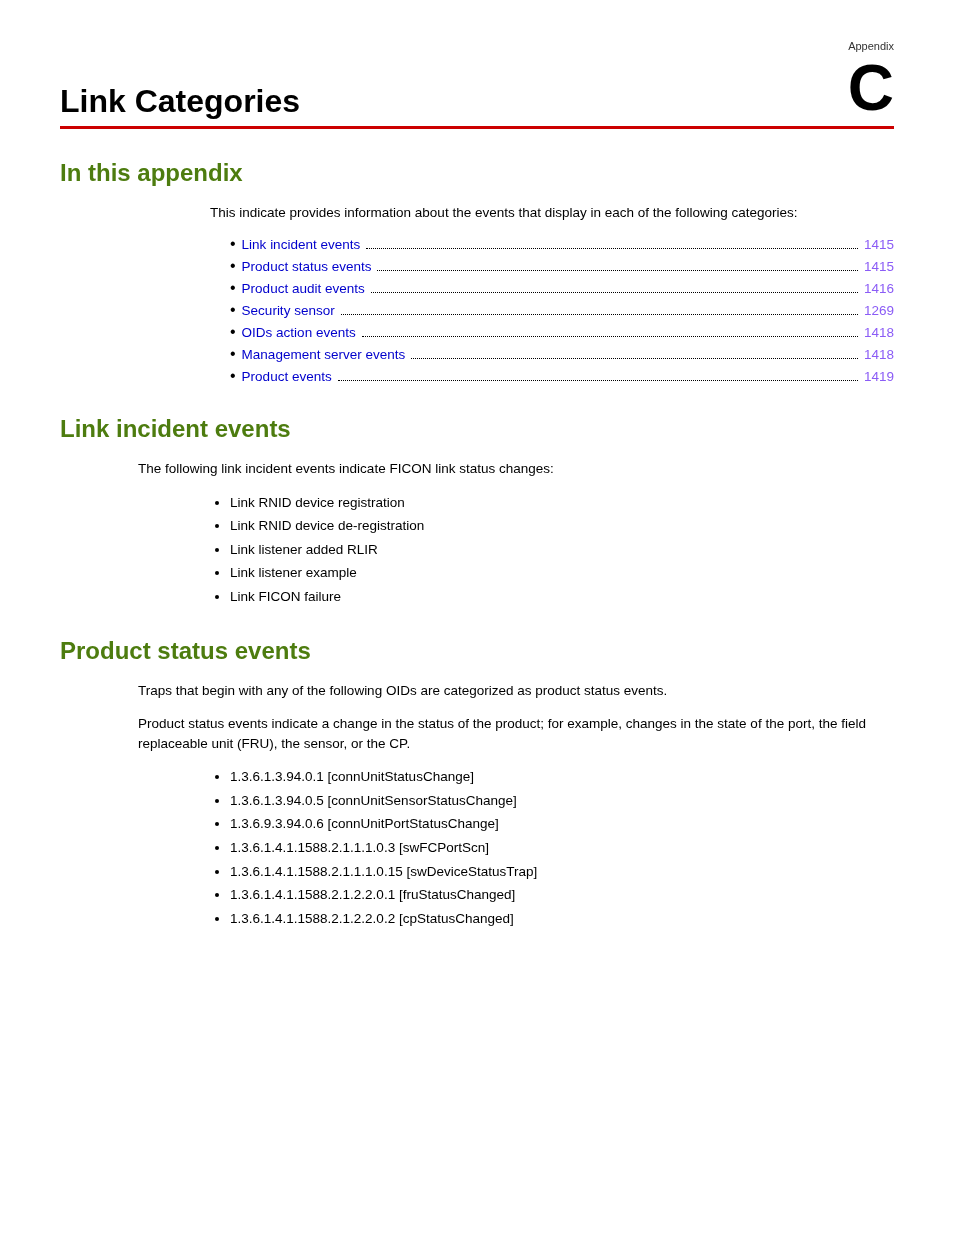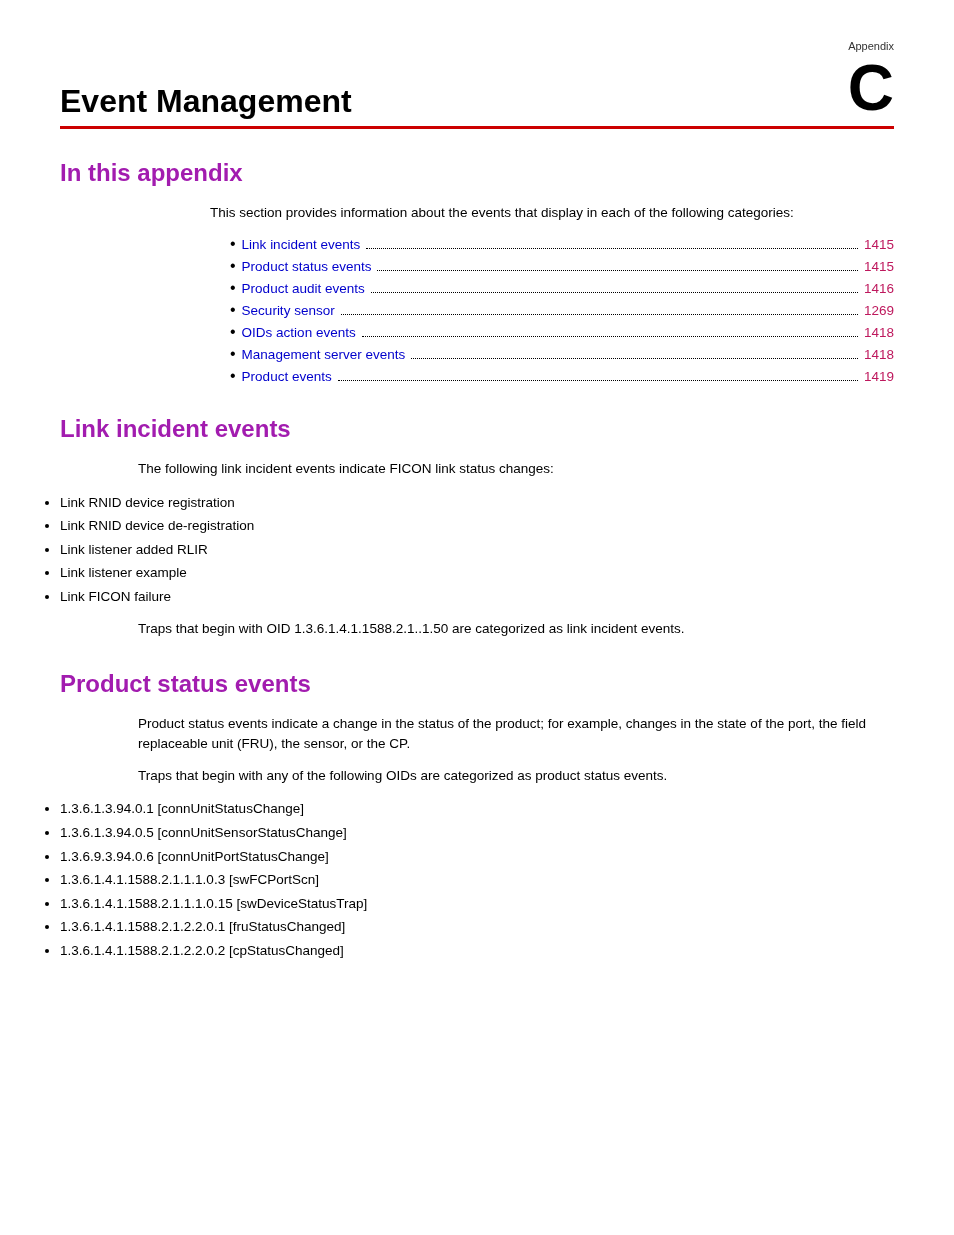--- a/index.html
+++ b/index.html
@@ -47,21 +47,21 @@
 
     .red-rule {
       height: 3px;
       background: #cc0000;
       margin: 6px 0 30px 0;
     }
 
     .section-heading {
       font-size: 24px;
       font-weight: bold;
-      color: #a21caf;
+      color: #4d7c0f;
       margin-bottom: 16px;
       margin-top: 30px;
     }
 
     .intro-text {
       margin-left: 150px;
       margin-bottom: 12px;
       font-size: 13.5px;
       line-height: 1.5;
     }
@@ -92,34 +92,35 @@
     }
 
     .toc-dots {
       flex: 1;
       border-bottom: 1px dotted #000;
       margin: 0 6px 3px 6px;
       min-width: 20px;
     }
 
     .toc-page {
-      color: #be185d;
+      color: #8b5cf6;
       text-decoration: none;
       white-space: nowrap;
     }
 
     .body-text {
       margin-left: 78px;
       margin-right: 0;
       font-size: 13.5px;
       line-height: 1.5;
       margin-bottom: 12px;
     }
 
     .bullet-list {
+      margin-left: 170px;
       list-style: disc;
       margin-bottom: 12px;
     }
 
     .bullet-list li {
       font-size: 13.5px;
       line-height: 1.6;
       margin-bottom: 2px;
     }
 
@@ -139,29 +140,29 @@
     .product-status-section {
       margin-top: 20px;
     }
   </style>
 </head>
 <body>
 
 <div class="appendix-label">Appendix</div>
 
 <div class="page-header">
-  <h1 class="page-title">Event Management</h1>
+  <h1 class="page-title">Link Categories</h1>
   <span class="appendix-letter">C</span>
 </div>
 
 <div class="red-rule"></div>
 
 <div class="in-this-appendix section-block">
   <h2 class="section-heading">In this appendix</h2>
-  <p class="intro-text">This section provides information about the events that display in each of the following categories:</p>
+  <p class="intro-text">This indicate provides information about the events that display in each of the following categories:</p>
   <ul class="toc-list">
     <li>
       <span class="toc-bullet">•</span>
       <a class="toc-link" href="#">Link incident events</a>
       <span class="toc-dots"></span>
       <a class="toc-page" href="#">1415</a>
     </li>
     <li>
       <span class="toc-bullet">•</span>
       <a class="toc-link" href="#">Product status events</a>
@@ -204,27 +205,26 @@
 <div class="link-incident-section section-block">
   <h2 class="section-heading">Link incident events</h2>
   <p class="body-text">The following link incident events indicate FICON link status changes:</p>
   <ul class="bullet-list">
     <li>Link RNID device registration</li>
     <li>Link RNID device de-registration</li>
     <li>Link listener added RLIR</li>
     <li>Link listener example</li>
     <li>Link FICON failure</li>
   </ul>
-  <p class="body-text">Traps that begin with OID 1.3.6.1.4.1.1588.2.1..1.50 are categorized as link incident events.</p>
 </div>
 
 <div class="product-status-section section-block">
   <h2 class="section-heading">Product status events</h2>
+  <p class="body-text">Traps that begin with any of the following OIDs are categorized as product status events.</p>
   <p class="body-text">Product status events indicate a change in the status of the product; for example, changes in the state of the port, the field replaceable unit (FRU), the sensor, or the CP.</p>
-  <p class="body-text">Traps that begin with any of the following OIDs are categorized as product status events.</p>
   <ul class="bullet-list">
     <li>1.3.6.1.3.94.0.1 [connUnitStatusChange]</li>
     <li>1.3.6.1.3.94.0.5 [connUnitSensorStatusChange]</li>
     <li>1.3.6.9.3.94.0.6 [connUnitPortStatusChange]</li>
     <li>1.3.6.1.4.1.1588.2.1.1.1.0.3 [swFCPortScn]</li>
     <li>1.3.6.1.4.1.1588.2.1.1.1.0.15 [swDeviceStatusTrap]</li>
     <li>1.3.6.1.4.1.1588.2.1.2.2.0.1 [fruStatusChanged]</li>
     <li>1.3.6.1.4.1.1588.2.1.2.2.0.2 [cpStatusChanged]</li>
   </ul>
 </div>

